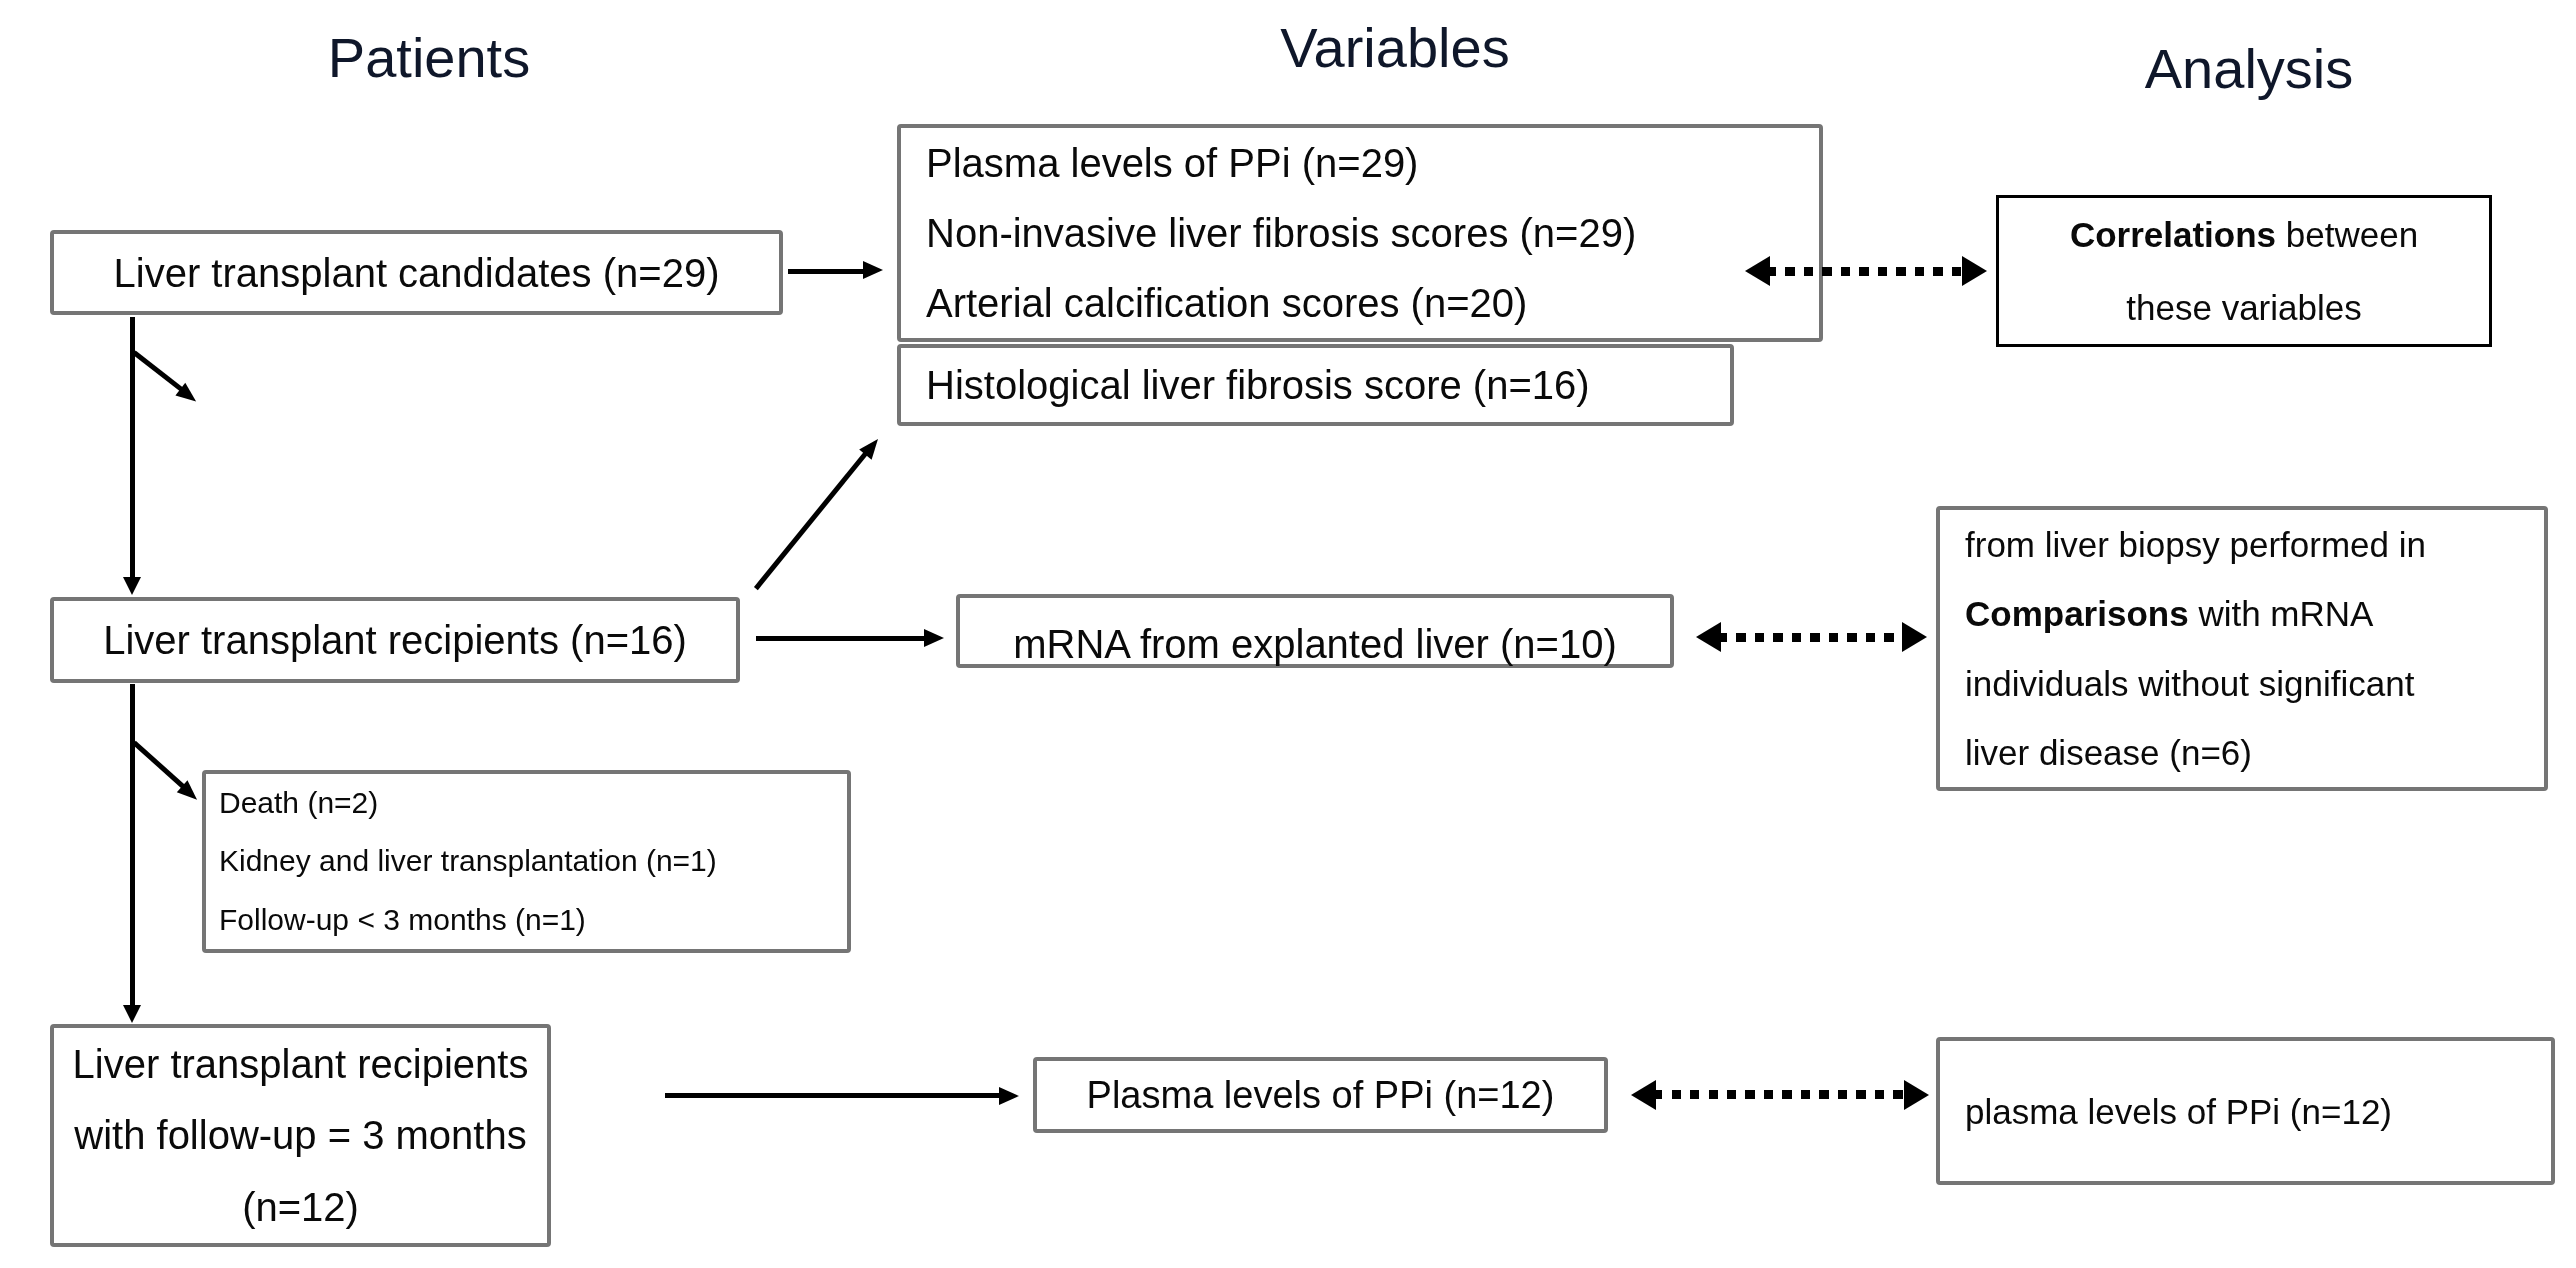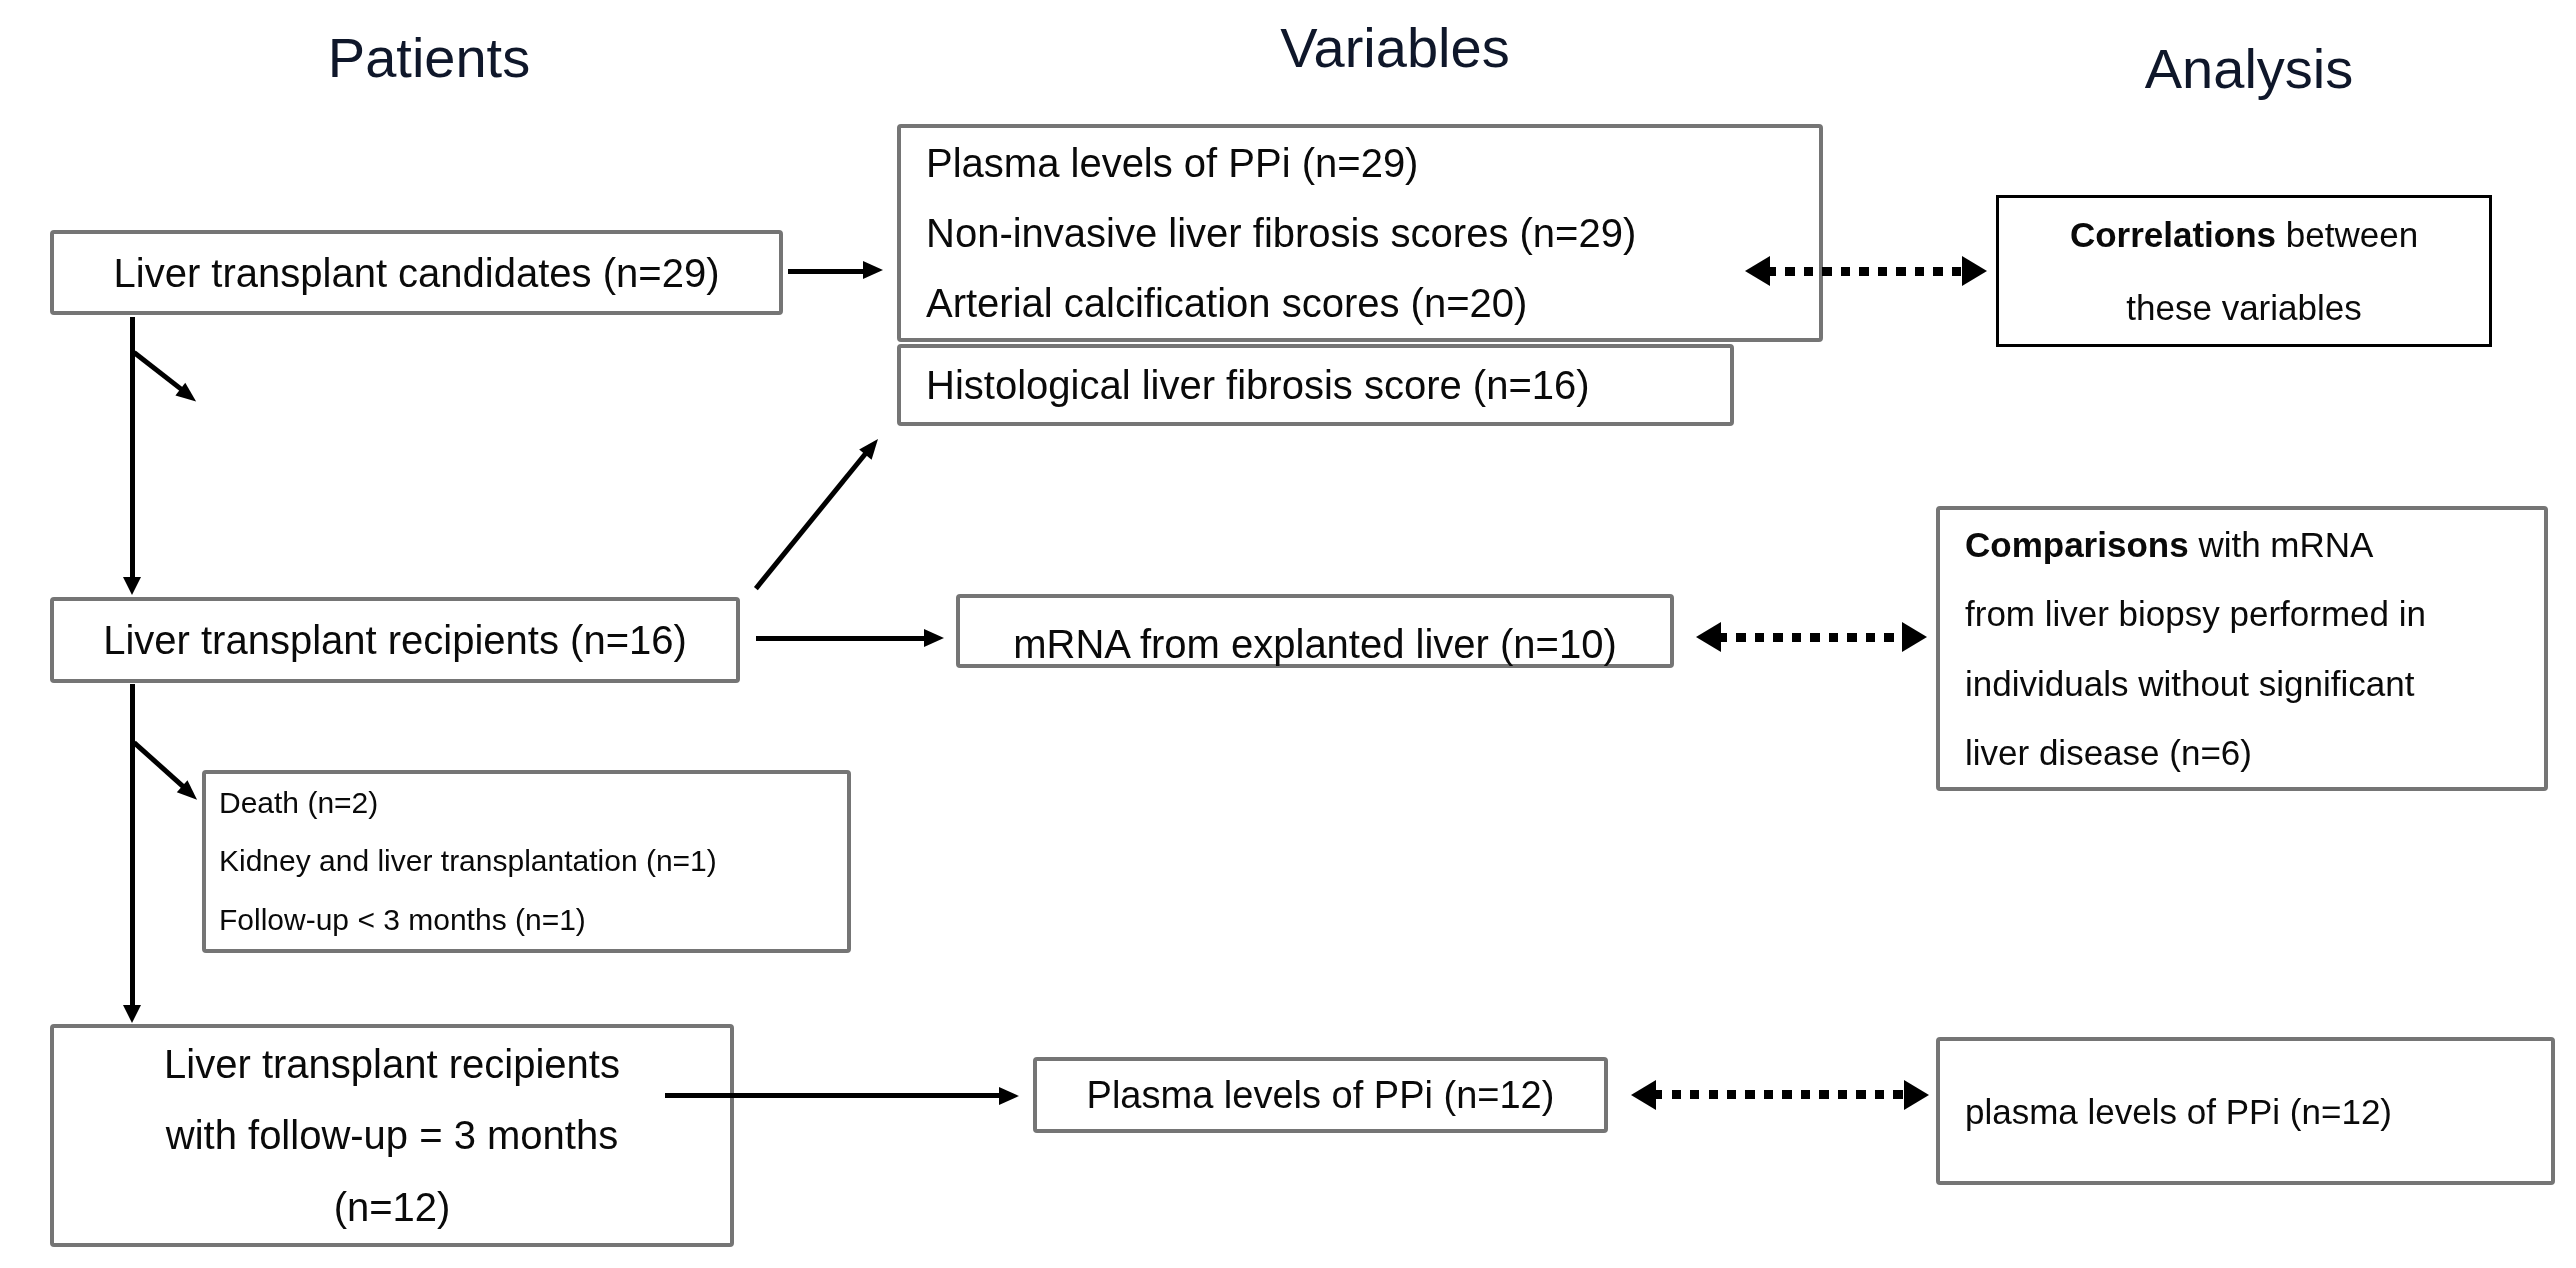--- a/index.html
+++ b/index.html
@@ -64,21 +64,21 @@
   <div class="fbox" style="left:50px;top:597px;width:690px;height:86px;font-size:40px;">
     <div class="ln">Liver transplant recipients (n=16)</div>
   </div>
 
   <div class="fbox leftalign" style="left:202px;top:770px;width:649px;height:183px;font-size:30px;padding-left:13px;">
     <div class="ln">Death (n=2)</div>
     <div class="ln">Kidney and liver transplantation (n=1)</div>
     <div class="ln">Follow-up &lt; 3 months (n=1)</div>
   </div>
 
-  <div class="fbox" style="left:50px;top:1024px;width:684px;height:223px;font-size:40px;">
+  <div class="fbox" style="left:50px;top:1024px;width:501px;height:223px;font-size:40px;">
     <div class="ln">Liver transplant recipients</div>
     <div class="ln">with follow-up = 3 months</div>
     <div class="ln">(n=12)</div>
   </div>
 
   <div class="fbox leftalign" style="left:897px;top:124px;width:926px;height:218px;font-size:40px;padding-left:25px;">
     <div class="ln">Plasma levels of PPi (n=29)</div>
     <div class="ln">Non-invasive liver fibrosis scores (n=29)</div>
     <div class="ln">Arterial calcification scores (n=20)</div>
   </div>
@@ -94,22 +94,22 @@
   <div class="fbox" style="left:1033px;top:1057px;width:575px;height:76px;font-size:38px;">
     <div class="ln">Plasma levels of PPi (n=12)</div>
   </div>
 
   <div class="fbox blackbox" style="left:1996px;top:195px;width:496px;height:152px;font-size:35px;">
     <div class="ln"><b>Correlations</b><span> between</span></div>
     <div class="ln">these variables</div>
   </div>
 
   <div class="fbox leftalign" style="left:1936px;top:506px;width:612px;height:285px;font-size:35px;padding-left:25px;">
+    <div class="ln">from liver biopsy performed in</div>
     <div class="ln"><b>Comparisons</b><span> with mRNA</span></div>
-    <div class="ln">from liver biopsy performed in</div>
     <div class="ln">individuals without significant</div>
     <div class="ln">liver disease (n=6)</div>
   </div>
 
   <div class="fbox leftalign" style="left:1936px;top:1037px;width:619px;height:148px;font-size:35px;padding-left:25px;">
     <div class="ln">plasma levels of PPi (n=12)</div>
   </div>
 
   <div>
     <div class="hline" style="left:788px;top:269px;width:76px;height:4.6px;"></div>

